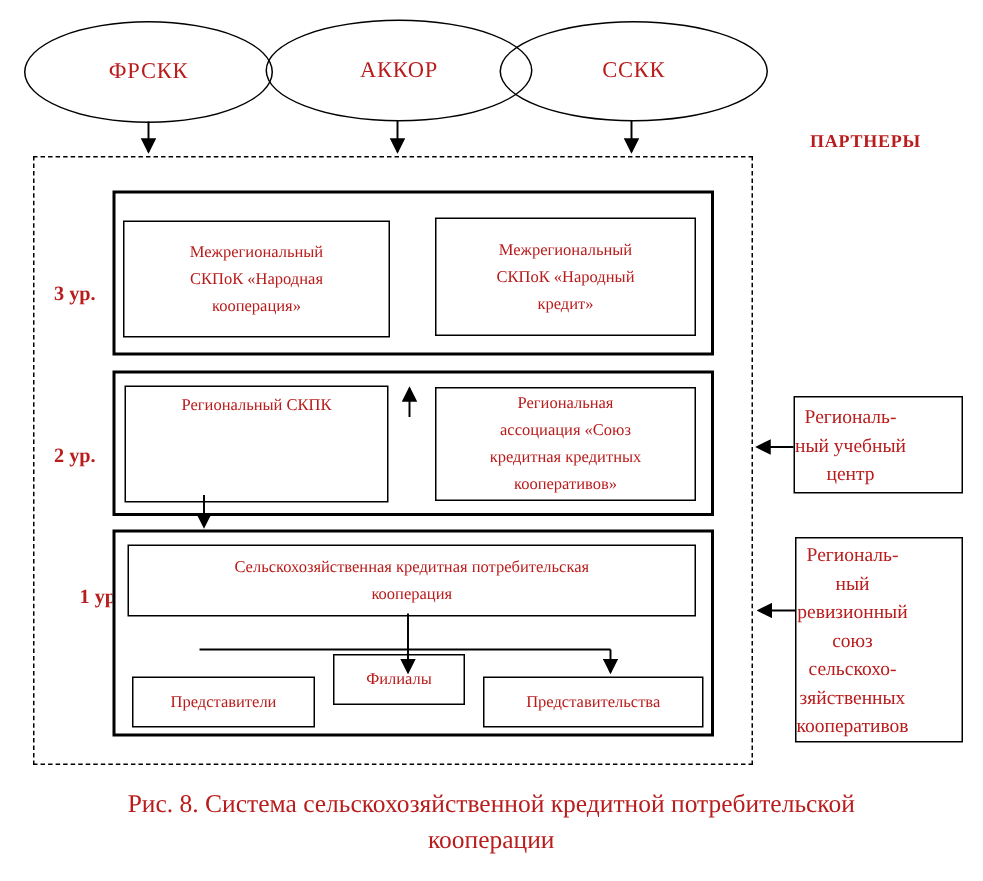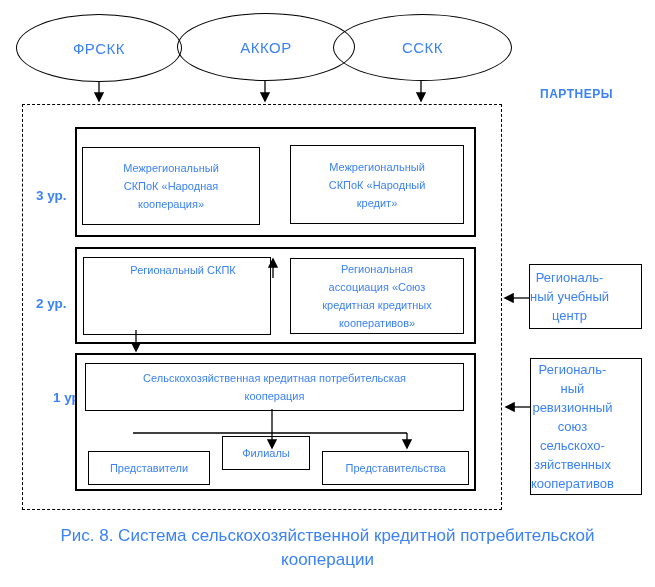--- a/index.html
+++ b/index.html
@@ -1,37 +1,37 @@
 <!DOCTYPE html>
 <html><head>
 <meta charset="utf-8">
 <style>
   html,body{margin:0;padding:0;background:#fff;}
   #canvas{
     position:relative;width:655px;height:587px;background:#fff;
-    font-family:Liberation Sans, sans-serif;color:#3b82f6;overflow:hidden;
+    font-family:Liberation Serif, serif;color:#b91c1c;overflow:hidden;
   }
   .ellipse{
     position:absolute;border:1.5px solid #000;border-radius:50%;
     background:transparent;display:flex;align-items:center;justify-content:center;
     font-size:15px;letter-spacing:0.5px;
   }
   .dashed-frame{
     position:absolute;left:22px;top:104px;width:478px;height:404px;
     border:1px dashed #000;background:transparent;
   }
   .lvl-outer{
     position:absolute;border:2px solid #000;background:#fff;
   }
   .inner-box{
     position:absolute;border:1px solid #000;background:#fff;
     display:flex;align-items:center;justify-content:center;
     text-align:center;font-size:11px;line-height:18px;white-space:pre-line;
   }
-  .inner-box.top-align{align-items:flex-start;padding-top:3px;padding-left:12px;}
+  .inner-box.top-align{align-items:flex-start;padding-top:3px;}
   .lvl-label{
     position:absolute;font-weight:bold;font-size:13.5px;white-space:nowrap;
   }
   .side-box{
     position:absolute;border:1.5px solid #000;background:#fff;
     display:flex;align-items:center;justify-content:flex-start;
     text-align:center;font-size:13px;line-height:19px;white-space:pre-line;
   }
   .partners{
     position:absolute;left:540px;top:87px;font-weight:bold;font-size:12px;

